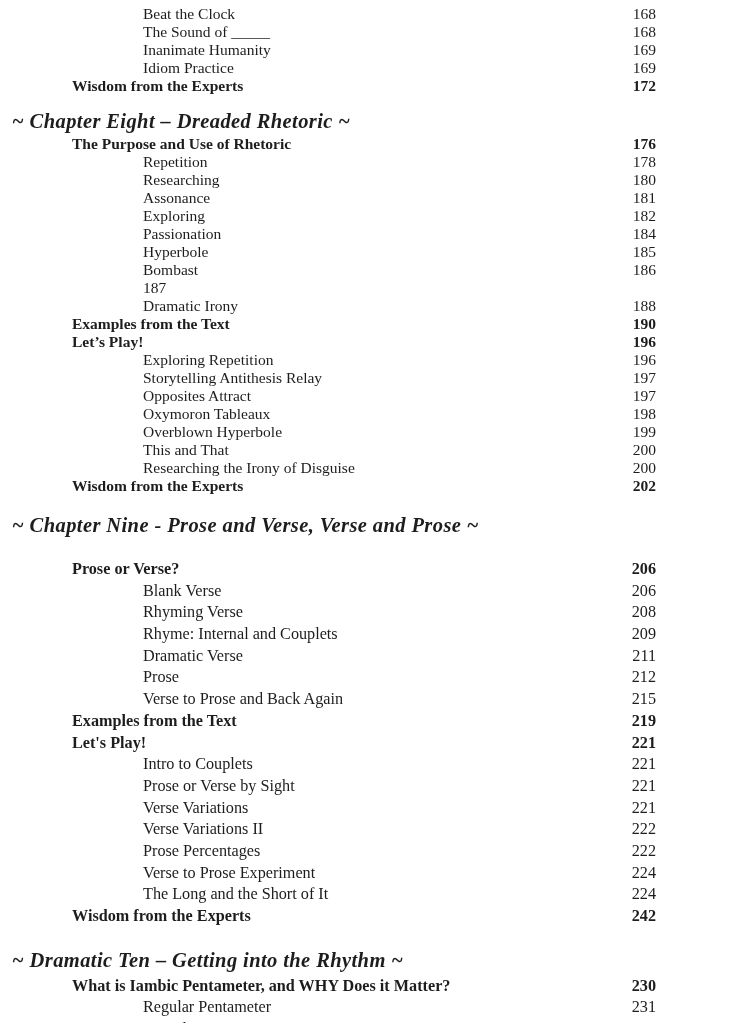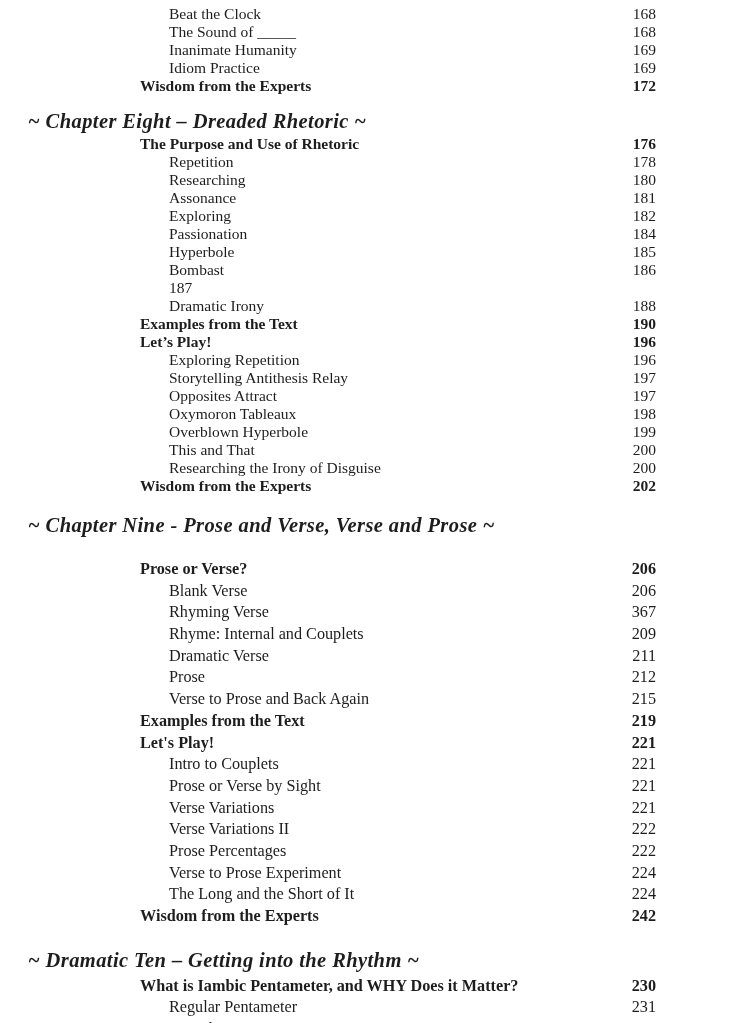--- a/index.html
+++ b/index.html
@@ -19,36 +19,35 @@
   .section.first { padding-top: 5px; }
   .row {
     display: flex;
     justify-content: space-between;
     align-items: baseline;
     padding-right: 75px;
     height: 18px;
     line-height: 18px;
     font-size: 15.5px;
     white-space: nowrap;
-    margin-left: 26px;
   }
   .section.wide .row {
     height: 21.7px;
     line-height: 21.7px;
     font-size: 16.2px;
   }
-  .row.lvl1 { padding-left: 114px; font-weight: bold; }
+  .row.lvl1 { padding-left: 72px; font-weight: bold; }
   .row.lvl2 { padding-left: 143px; }
   .chapter {
     font-style: italic;
     font-weight: bold;
     font-size: 20.5px;
     height: 28px;
     line-height: 28px;
-    padding-left: 28px;
+    padding-left: 12px;
     letter-spacing: 0.4px;
     white-space: nowrap;
   }
   .sec-chapter-eight .chapter { margin-top: 12px; }
   .sec-chapter-nine  .chapter { margin-top: 16px; margin-bottom: 20px; }
   .sec-chapter-ten   .chapter { margin-top: 18px; margin-bottom: 2px; }
 </style>
 </head>
 <body>
 
@@ -163,21 +162,21 @@
         <div class="row lvl1">
           <span class="label">Prose or Verse?</span>
           <span class="pg">206</span>
         </div>
         <div class="row lvl2">
           <span class="label">Blank Verse</span>
           <span class="pg">206</span>
         </div>
         <div class="row lvl2">
           <span class="label">Rhyming Verse</span>
-          <span class="pg">367</span>
+          <span class="pg">208</span>
         </div>
         <div class="row lvl2">
           <span class="label">Rhyme: Internal and Couplets</span>
           <span class="pg">209</span>
         </div>
         <div class="row lvl2">
           <span class="label">Dramatic Verse</span>
           <span class="pg">211</span>
         </div>
         <div class="row lvl2">

